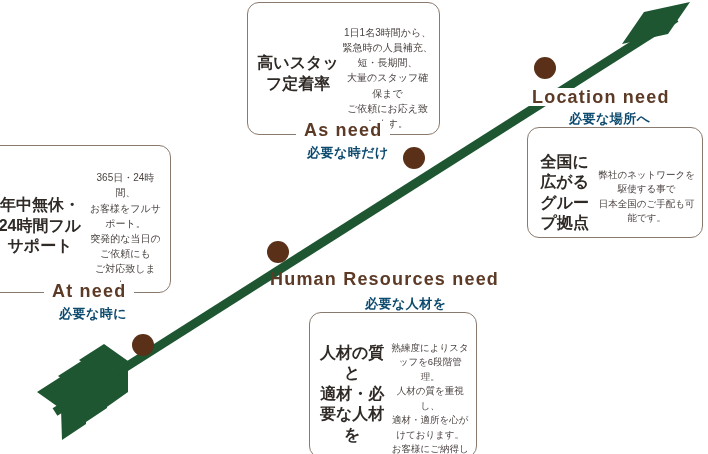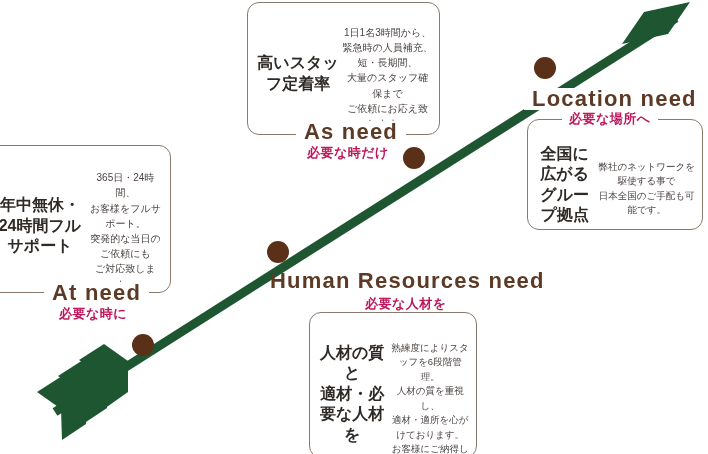--- a/index.html
+++ b/index.html
@@ -41,30 +41,30 @@
     color:#4a4340;
     font-size:10px;
     line-height:1.52;
     text-align:center;
     letter-spacing:0px;
   }
   .en-head{
     position:absolute;
     color:#5c3a26;
     font-weight:bold;
-    font-size:22px;
+    font-size:18px;
     letter-spacing:1.2px;
     white-space:nowrap;
     background:#ffffff;
     padding:0 8px;
     line-height:1;
   }
   .jp-sub{
     position:absolute;
-    color:#be185d;
+    color:#0c4a6e;
     font-size:13px;
     font-weight:bold;
     white-space:nowrap;
     background:#ffffff;
     padding:0 7px;
     line-height:1;
     letter-spacing:0.5px;
   }
 </style>
 </head>
@@ -125,21 +125,21 @@
           <div>大量のスタッフ確保まで</div>
           <div>ご依頼にお応え致します。</div>
         </div>
       </div>
     </div>
     <div class="en-head" style="left:296px;top:121px;">As need</div>
     <div class="jp-sub" style="left:300px;top:146px;background:transparent;">必要な時だけ</div>
   </div>
 
   <div class="panel">
-    <div class="box" style="left:527px;top:119px;width:176px;height:111px;">
+    <div class="box" style="left:527px;top:127px;width:176px;height:111px;">
       <div class="box-inner" style="padding:20px 5px 0 5px;">
         <div class="jp-title" style="font-size:16px;">
           <div>全国に広がる</div>
           <div>グループ拠点</div>
         </div>
         <div class="jp-body" style="margin-top:8px;font-size:9.5px;">
           <div>弊社のネットワークを駆使する事で</div>
           <div>日本全国のご手配も可能です。</div>
         </div>
       </div>

